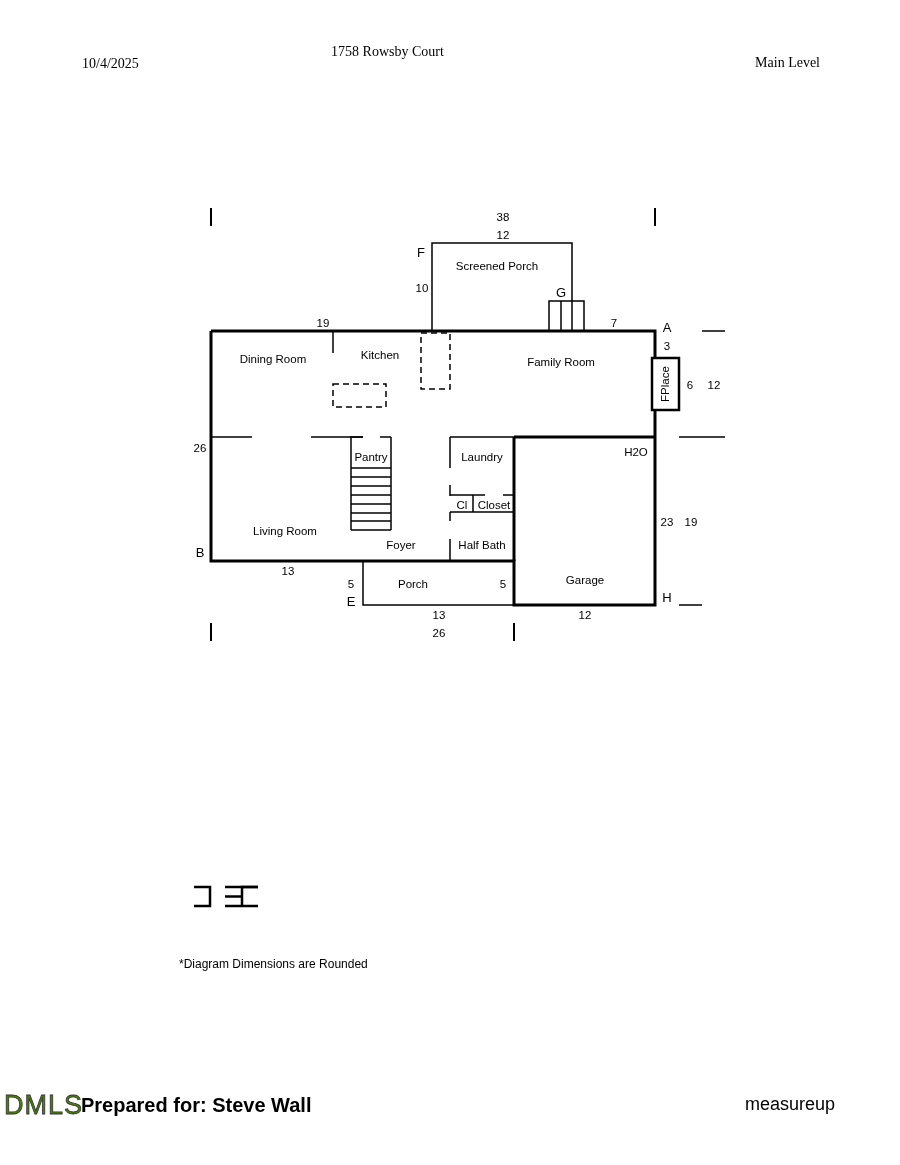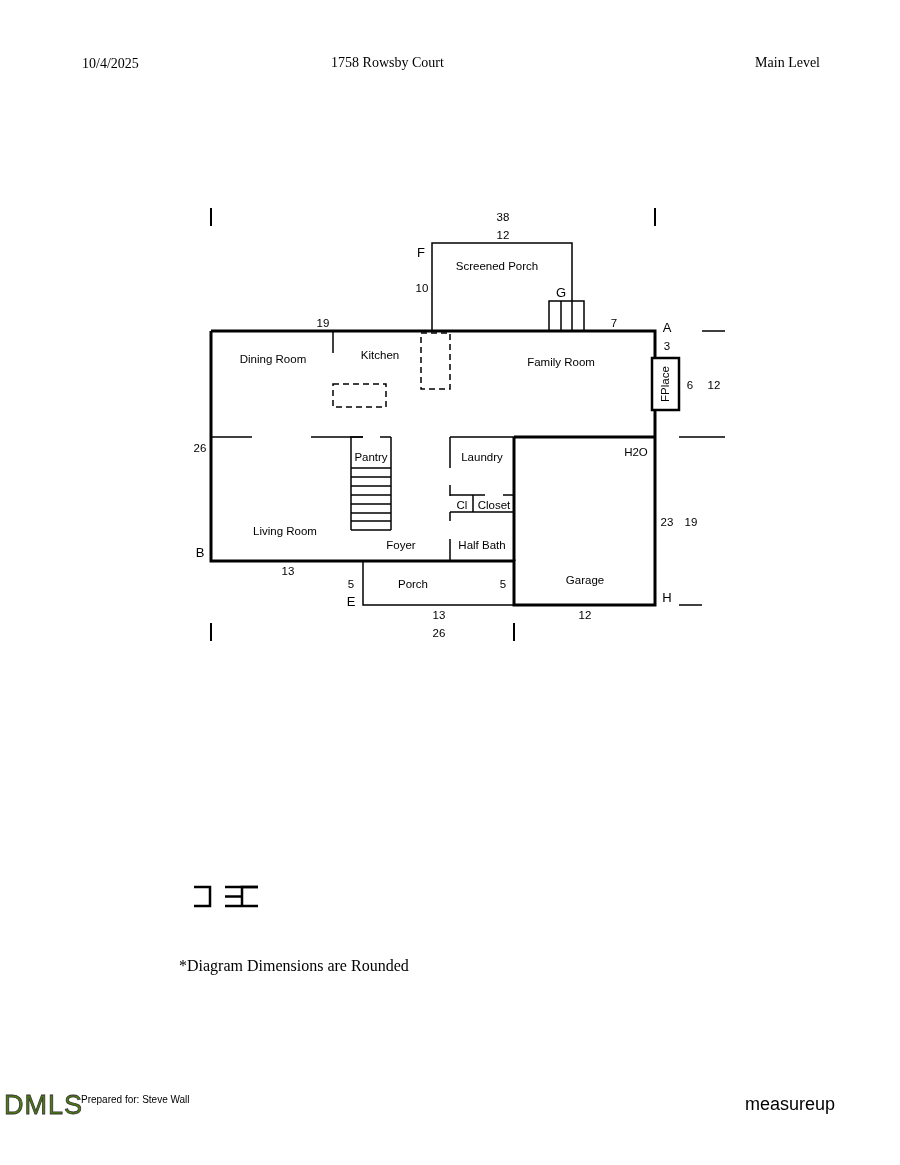--- a/index.html
+++ b/index.html
@@ -1,25 +1,25 @@
 <!DOCTYPE html>
 <html><head>
   <meta charset="utf-8">
   <style>
     html, body { margin: 0; padding: 0; background: #ffffff; }
     body { width: 900px; height: 1165px; position: relative; overflow: hidden;
            font-family: "Liberation Sans", sans-serif; color: #000; }
     .hdr { position: absolute; font-size: 14px; line-height: 17px; font-family: Liberation Serif, serif; }
     .hdr-left { left: 82px; top: 55px; }
-    .hdr-center { left: 0; width: 775px; top: 54px; text-align: center; }
+    .hdr-center { left: 0; width: 775px; top: 43px; text-align: center; }
     .hdr-right { right: 80px; top: 54px; }
     svg.plan { position: absolute; left: 0; top: 0; }
     svg.plan text { font-family: "Liberation Sans", sans-serif; font-size: 11.5px; fill: #000; }
-    .note { position: absolute; left: 179px; top: 957px; font-size: 16px; font-family: Liberation Serif, serif; }
-    .footer-left { position: absolute; left: 81px; top: 1094px; font-size: 10px; }
+    .note { position: absolute; left: 179px; top: 957px; font-size: 12px; }
+    .footer-left { position: absolute; left: 81px; top: 1094px; font-size: 20px; font-weight: bold; }
     .footer-right { position: absolute; left: 745px; top: 1094px; font-size: 18px; }
     .dmls { position: absolute; left: 4px; top: 1090px; font-size: 27px; letter-spacing: 1px;
             color: #4d7c0f; -webkit-text-stroke: 0.8px #333; font-weight: 300; }
   </style>
 </head>
 <body>
 
 <div class="hdr hdr-left">10/4/2025</div>
 <div class="hdr hdr-center">
   <div>1758 Rowsby Court</div>

